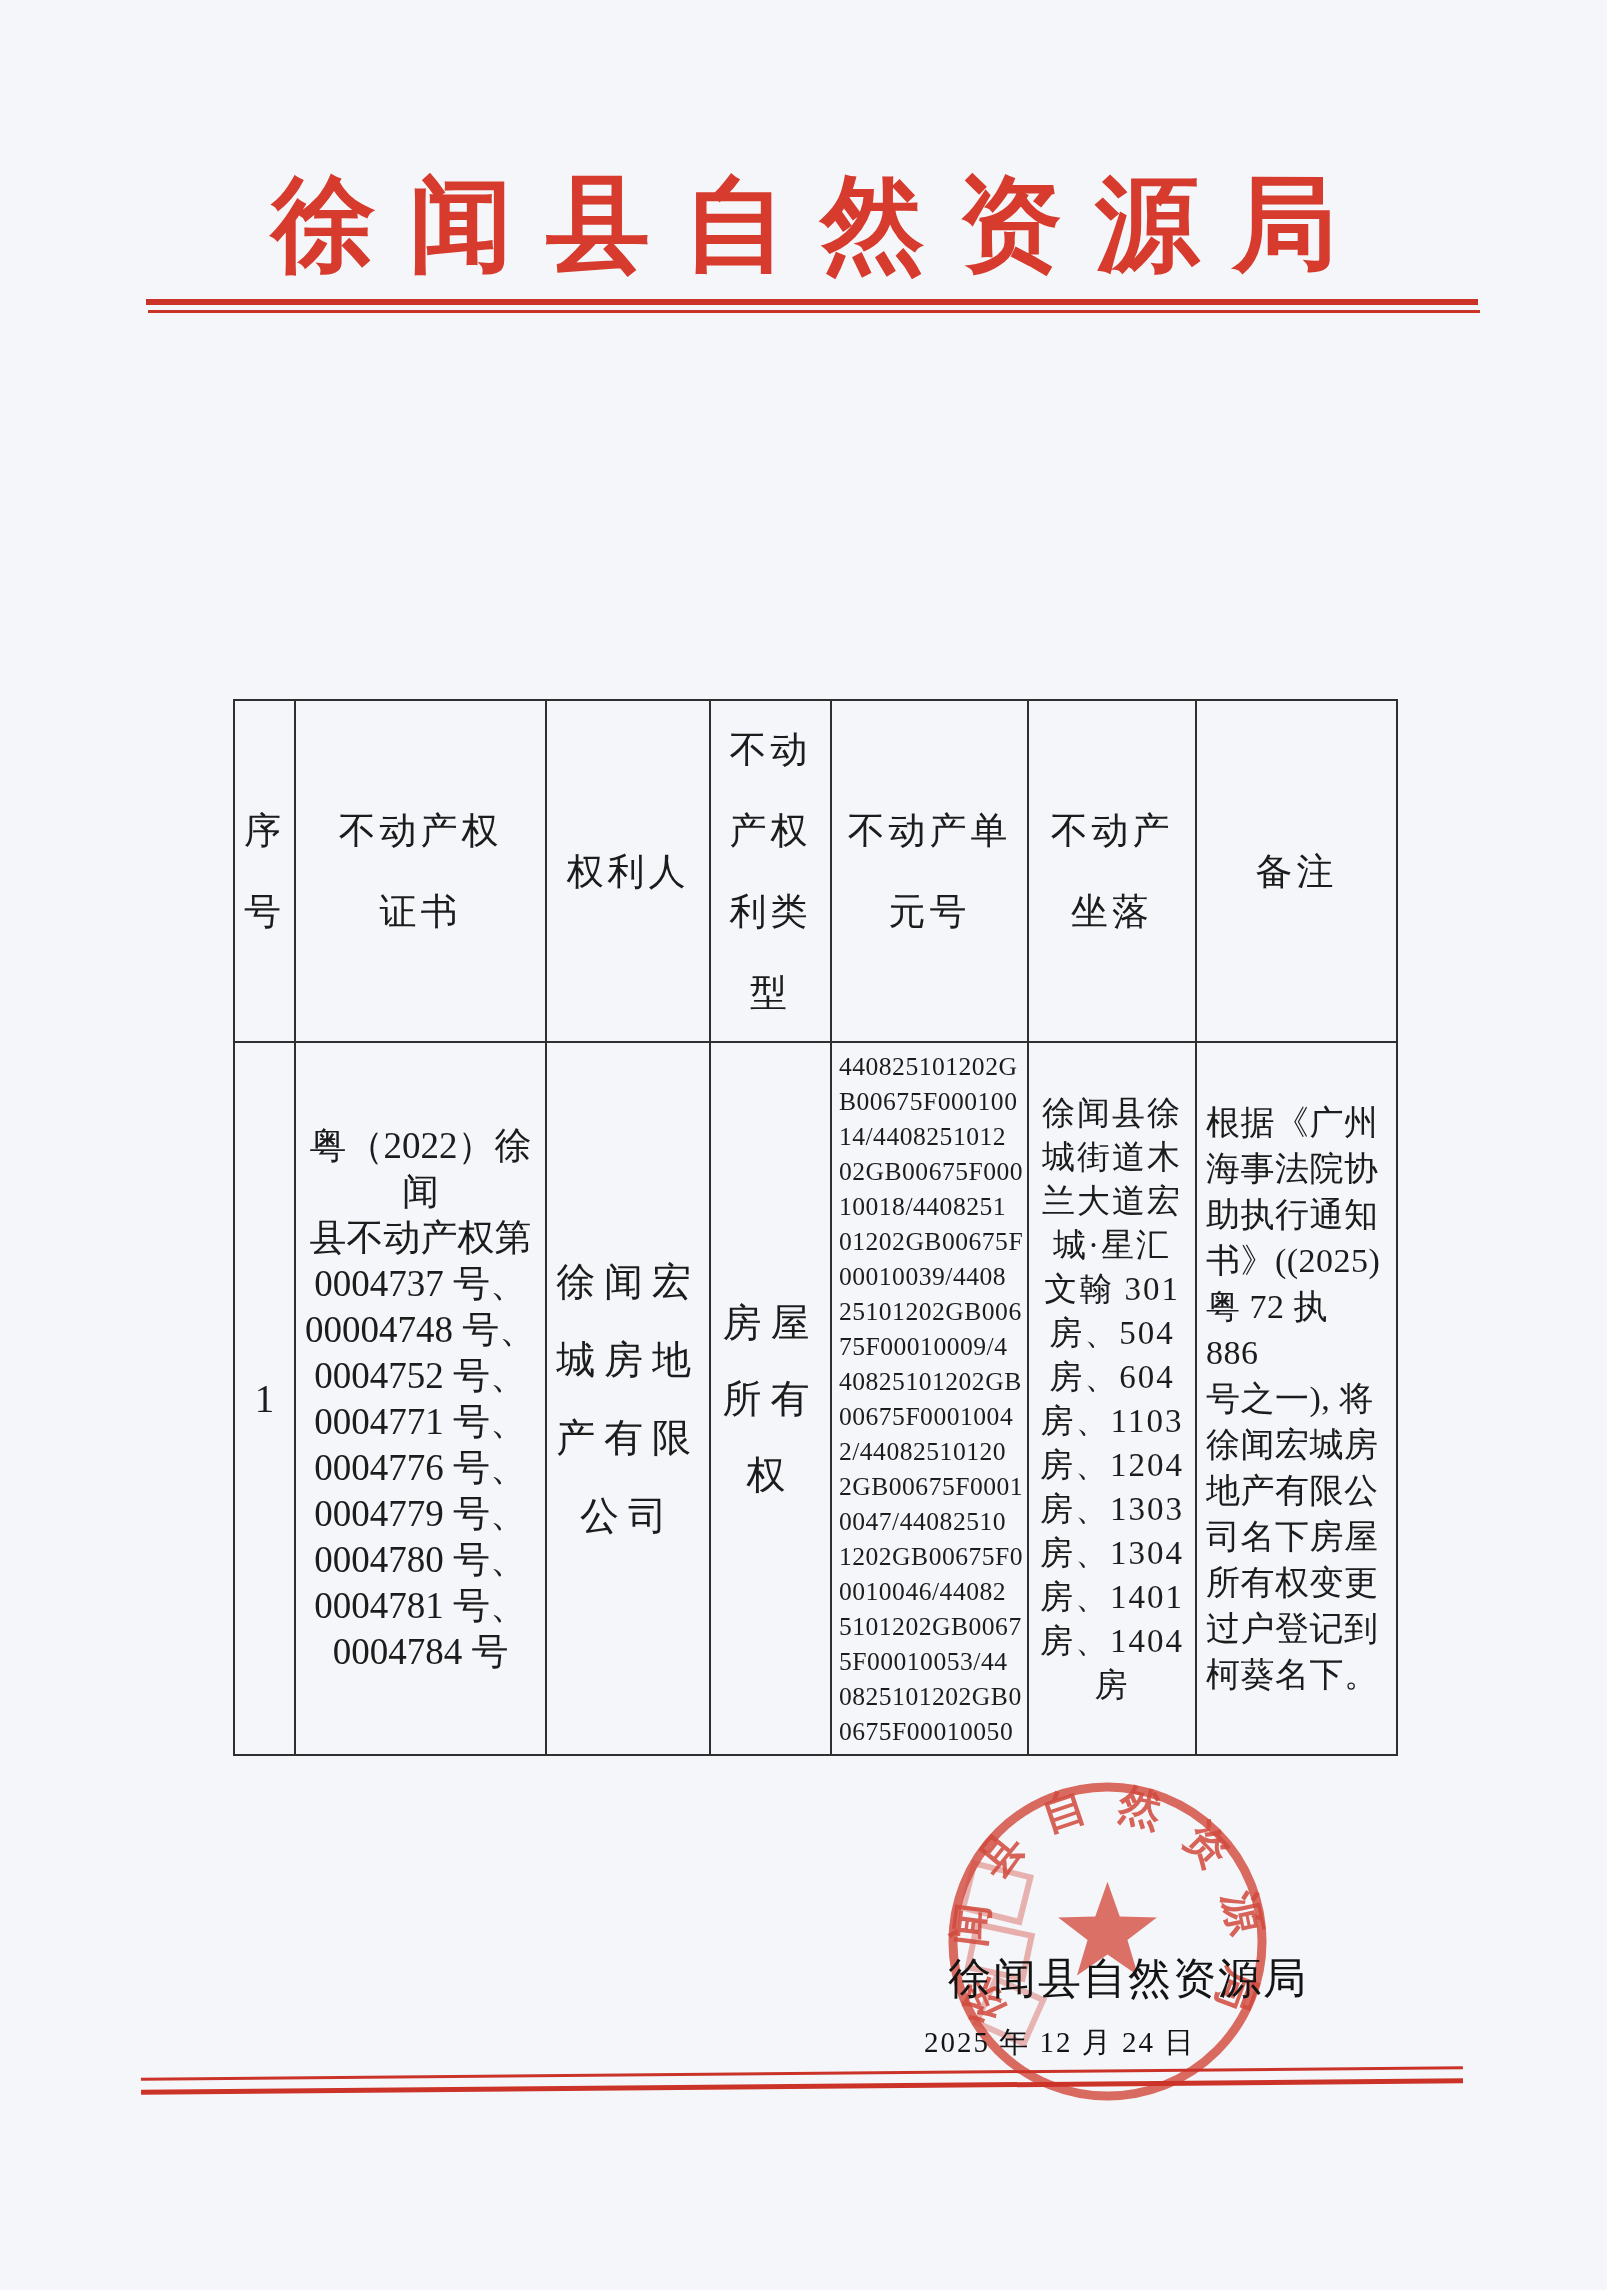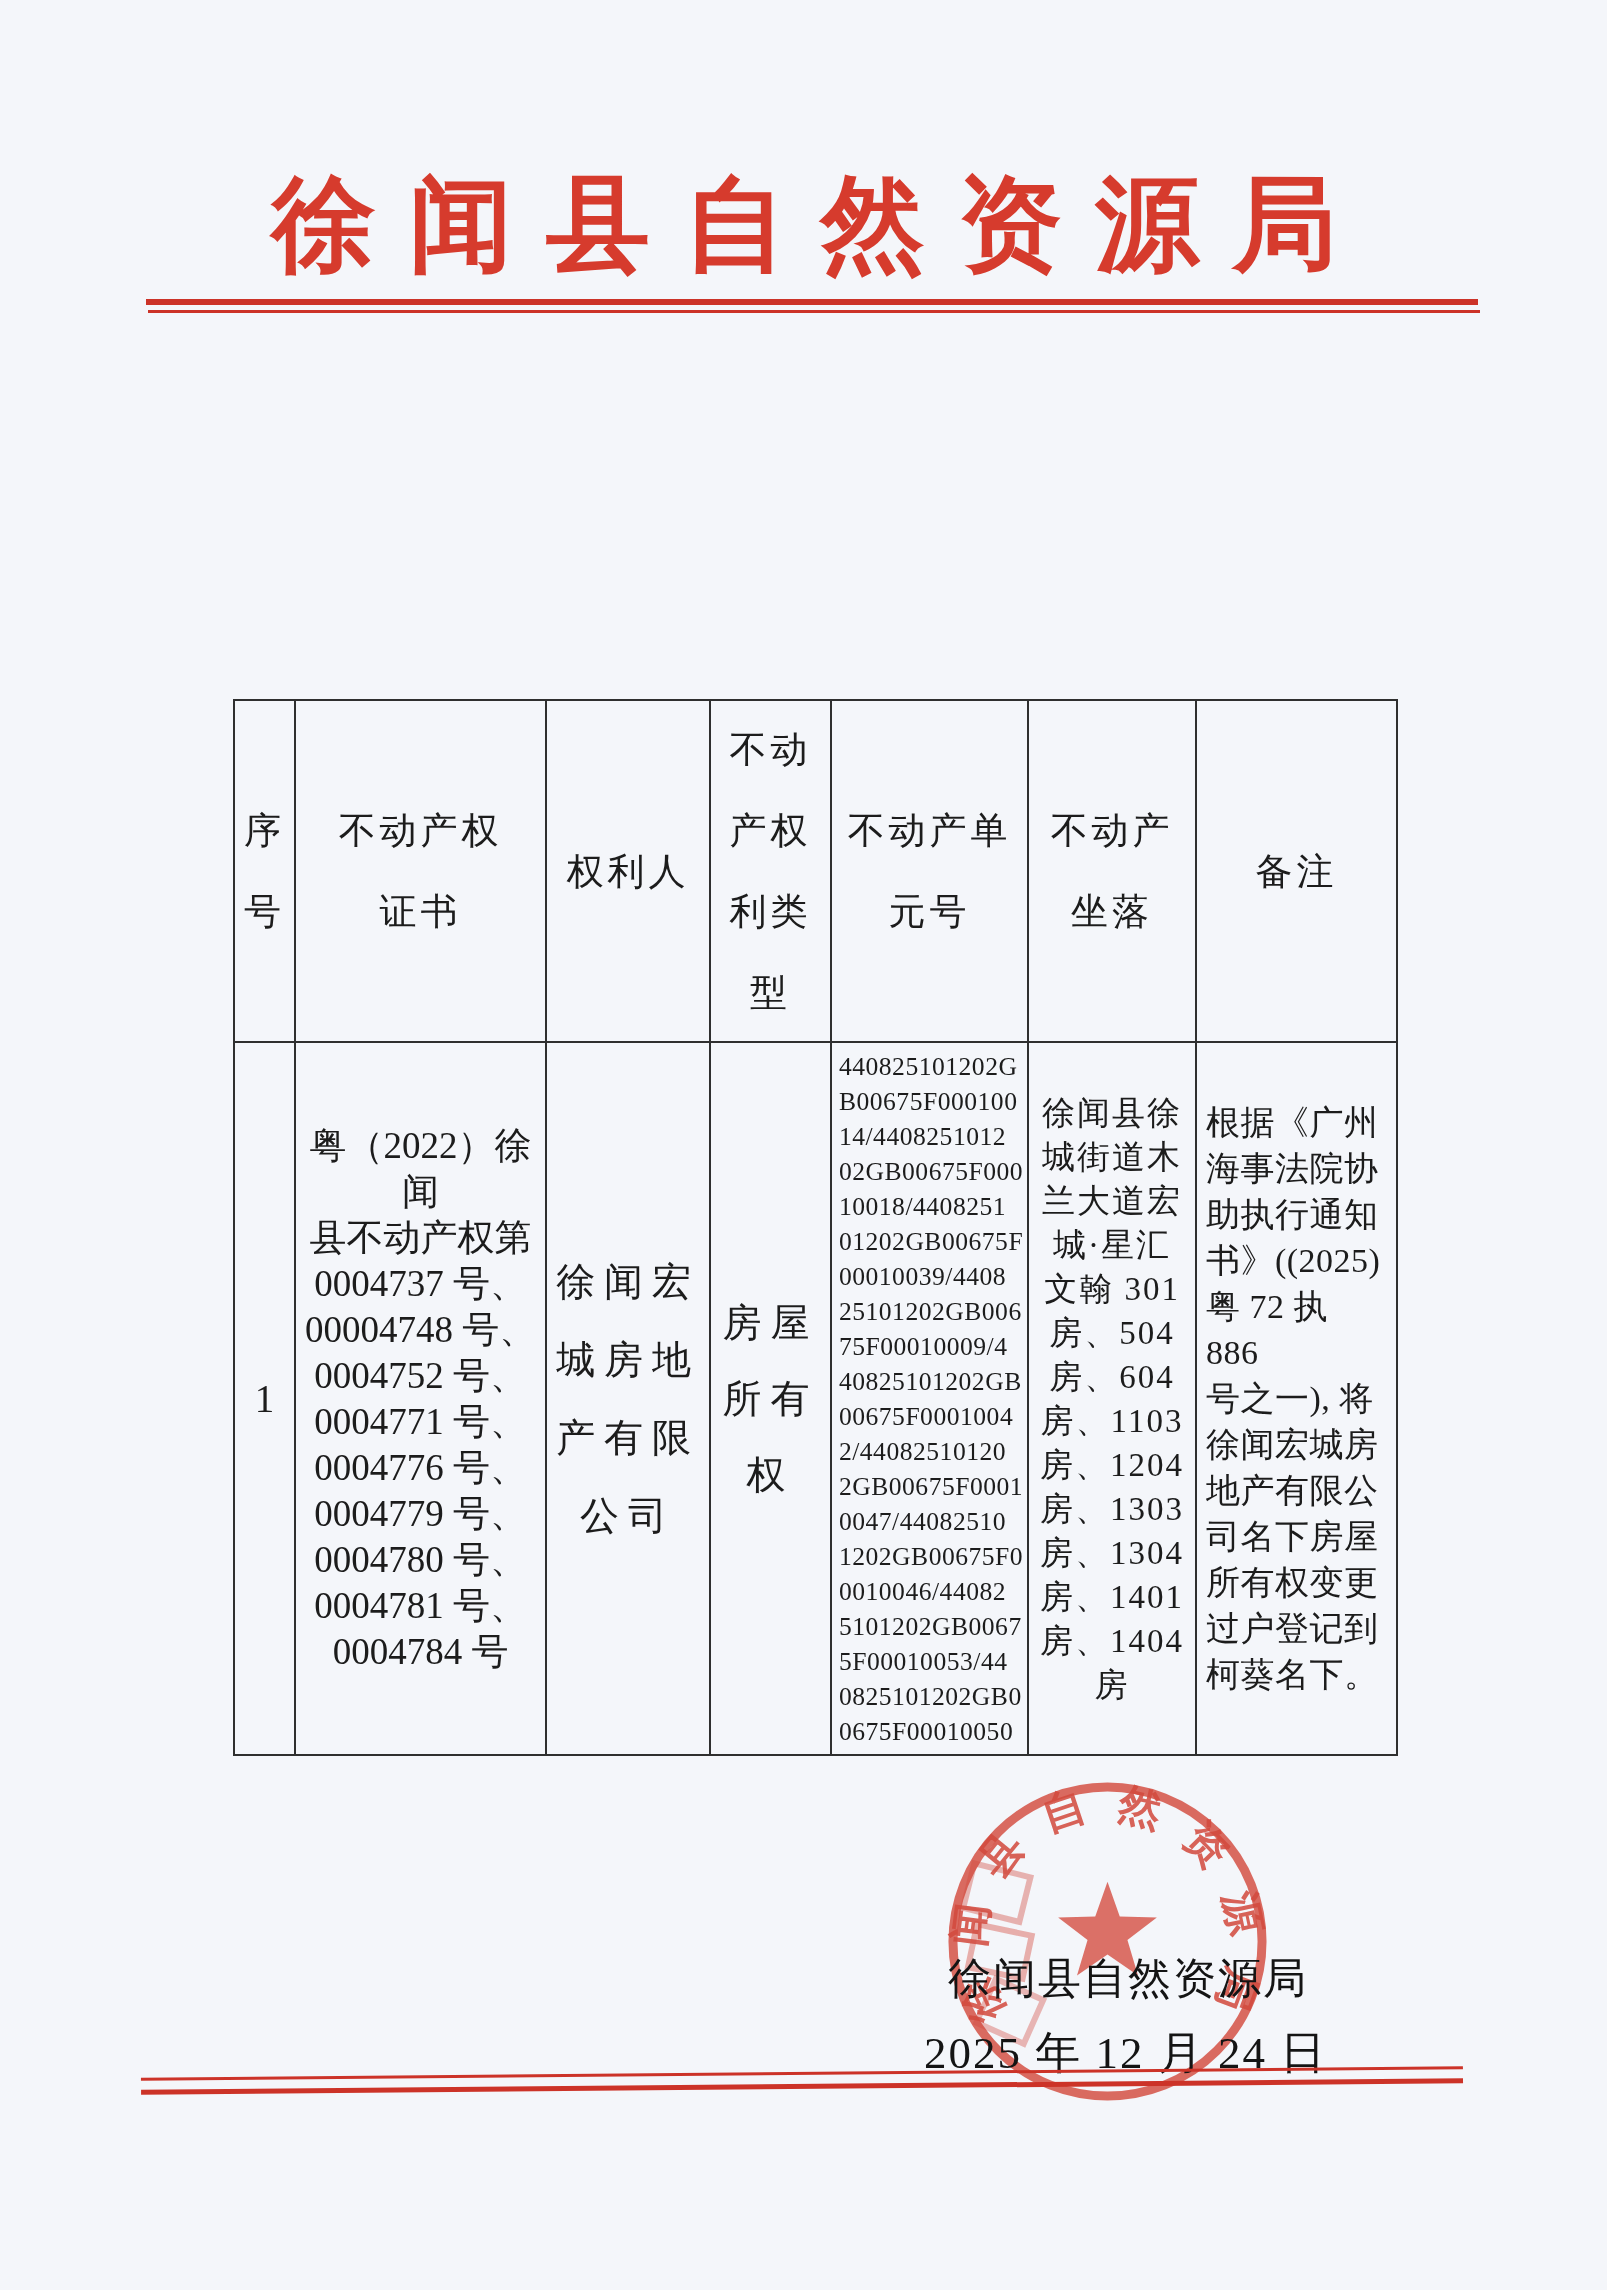--- a/index.html
+++ b/index.html
@@ -32,21 +32,21 @@
   td.c-holder{font-size:39px;line-height:78px;letter-spacing:8.9px;}
   td.c-rtype{font-size:39px;line-height:76px;letter-spacing:8.9px;}
   td.c-unit{font-size:25.6px;line-height:35px;text-align:left;padding-left:6.9px;letter-spacing:0.5px;margin-left:14px;}
   td.c-loc{font-size:33px;line-height:44px;letter-spacing:2px;}
   td.c-remarks{font-size:34px;line-height:46px;text-align:left;padding:0 8.9px;letter-spacing:0.5px;}
 
   .stamp{position:absolute;left:938px;top:1772px;width:339px;height:339px;}
 
   .sig-org{position:absolute;left:948px;top:1950px;font-size:43px;letter-spacing:2px;
       color:#141414;white-space:nowrap;}
-  .sig-date{position:absolute;left:924px;top:2023px;font-size:45px;letter-spacing:2px;
+  .sig-date{position:absolute;left:924px;top:2023px;font-size:29px;letter-spacing:2px;
       color:#141414;white-space:nowrap;}
 
   .rules-bottom{position:absolute;left:141px;top:2072px;width:1322px;transform:rotate(-0.5deg);}
   .rules-bottom .thin{height:3px;background:#cc3328;margin-bottom:8.9px;}
   .rules-bottom .thick{height:4.9px;background:#cc3328;}
 </style>
 </head>
 <body>
 
 <div class="page">

